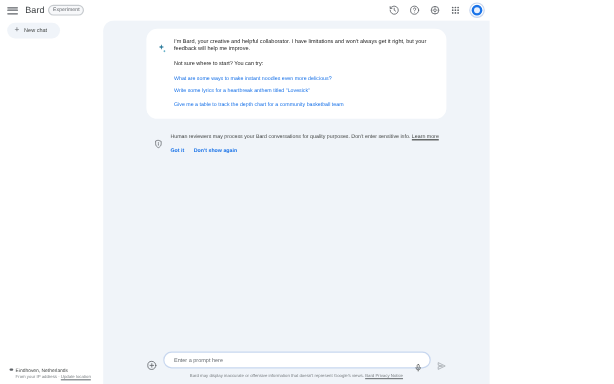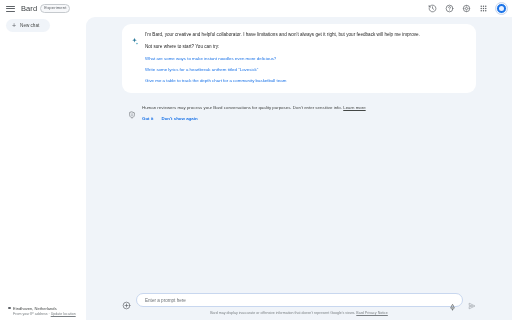--- a/index.html
+++ b/index.html
@@ -2,21 +2,21 @@
 <html><head>
 <meta charset="utf-8">
 <style>
   * { box-sizing: border-box; margin: 0; padding: 0; }
   html, body {
     width: 512px; height: 320px;
     font-family: "Liberation Sans", sans-serif;
     background: #ffffff;
     overflow: hidden;
   }
-  #app { position: relative; width: 512px; height: 320px; display: flex; flex-direction: column; }
+  #app { position: relative; width: 408px; height: 320px; display: flex; flex-direction: column; }
 
   
   .topbar {
     height: 17px; flex: 0 0 17px;
     display: flex; align-items: center;
     padding: 0 5px 0 6px;
     background: #ffffff;
     position: relative; z-index: 5;
   }
   .hamburger {

